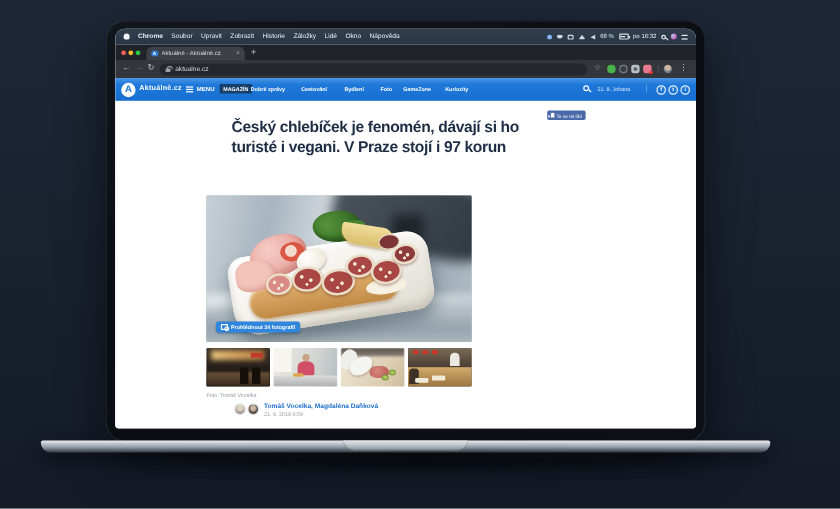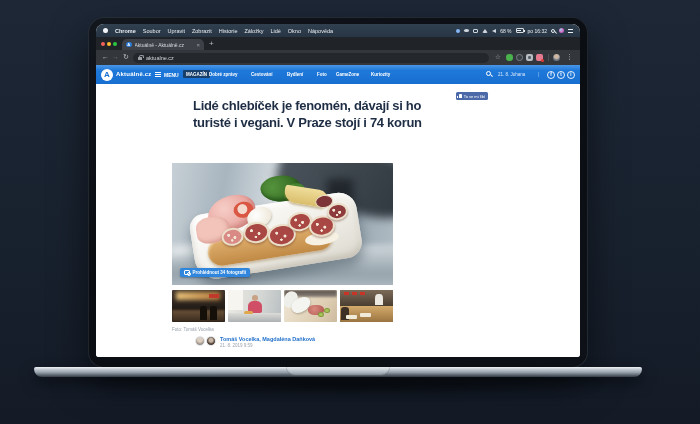--- a/index.html
+++ b/index.html
@@ -333,22 +333,22 @@
         </div>
 
         <div class="content">
 
           <div class="like-badge">
             <span class="thumb-ico"></span>
             <span class="like-label">To se mi líbí</span>
           </div>
 
           <h1 class="headline">
-            <span style="display:block;">Lidé chlebíček je fenomén, dávají si ho</span>
-            <span style="display:block;">turisté i vegani. V Praze stojí i 74 korun</span>
+            <span style="display:block;">Český chlebíček je fenomén, dávají si ho</span>
+            <span style="display:block;">turisté i vegani. V Praze stojí i 97 korun</span>
           </h1>
 
           <div class="photo">
             <div class="ph-bg"></div>
             <div class="ph-dark1"></div>
             <div class="ph-dark2"></div>
             <div class="ph-band"></div>
             <div class="ph-glint"></div>
             <div class="plate-wrap">
               <div class="plate"></div>

